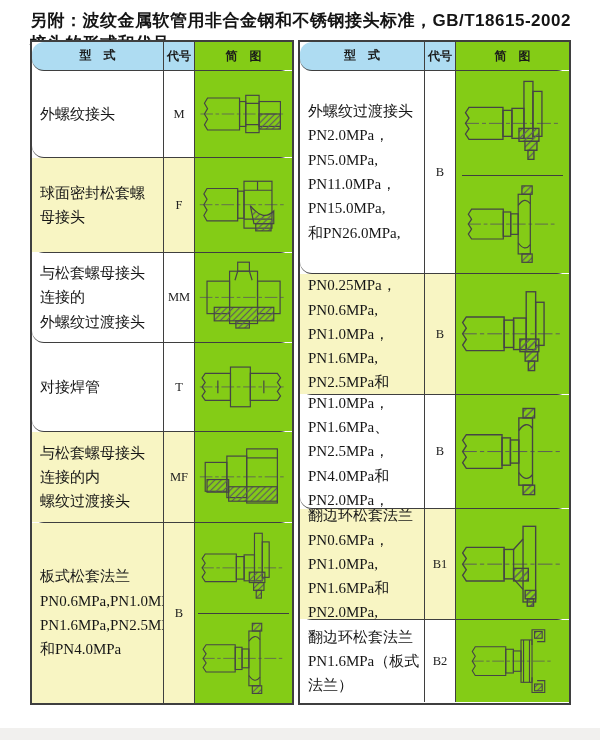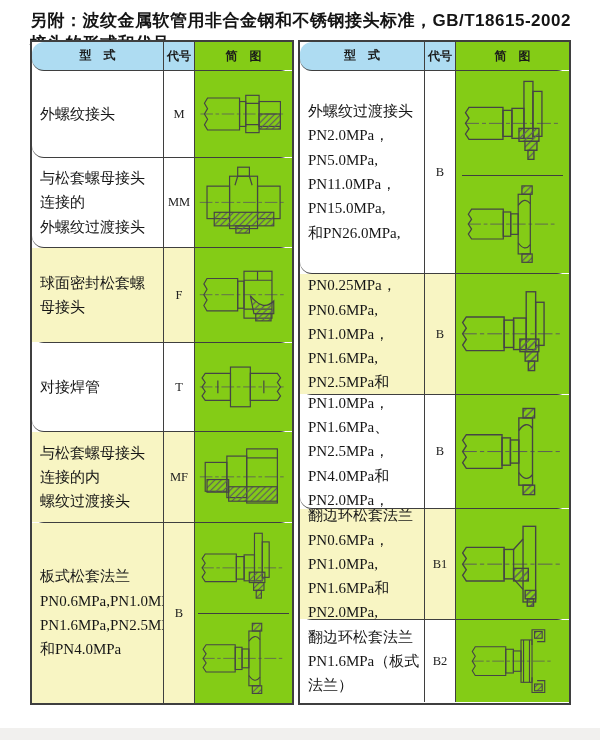--- a/index.html
+++ b/index.html
@@ -83,53 +83,53 @@
               <rect x="46" y="31" width="7" height="28"></rect>
               <rect x="53" y="24" width="15" height="42"></rect>
               <path d="M53 33 H68 M53 57 H68"></path>
               <rect x="68" y="31" width="24" height="28"></rect>
               <rect x="68" y="45" width="24" height="17" fill="url(#hatch)"></rect>
             </g>
           </svg>
         </div>
     </div>
 
+    <div class="row" style="height:94px">
+      <div class="cell type hl">球面密封松套螺母接头</div>
+      <div class="cell code hl">F</div>
+      <div class="cell dia">
+          <svg viewBox="0 0 100 90" preserveAspectRatio="xMidYMid meet">
+            <g fill="none" stroke="#454545" stroke-width="1.3">
+              <path stroke-width="0.9" stroke="#5a5a5a" stroke-dasharray="14 3 4 3" d="M2 45 H98"></path>
+              <path d="M44 27 H10 l-3.5 6 l3.5 6 l-3.5 6 l3.5 6 l-3.5 6 l3.5 6 H44 Z"></path>
+              <rect x="44" y="30" width="7" height="30"></rect>
+              <rect x="51" y="19" width="31" height="52"></rect>
+              <path d="M51 29 H82 M51 61 H82 M66 19 V29"></path>
+              <path d="M58 46 Q72 64 84 52 L84 66 L62 66 Z" fill="url(#hatch)"></path>
+              <rect x="64" y="66" width="17" height="8" fill="url(#hatch)"></rect>
+            </g>
+          </svg>
+        </div>
+    </div>
+
     <div class="row" style="height:89px">
       <div class="cell type">与松套螺母接头连接的
 外螺纹过渡接头</div>
       <div class="cell code">MM</div>
       <div class="cell dia">
           <svg viewBox="0 0 100 90" preserveAspectRatio="xMidYMid meet">
             <g fill="none" stroke="#454545" stroke-width="1.3">
               <path stroke-width="0.9" stroke="#5a5a5a" stroke-dasharray="14 3 4 3" d="M2 45 H98"></path>
               <rect x="10" y="27" width="25" height="36"></rect>
               <rect x="35" y="16" width="31" height="58"></rect>
               <rect x="44" y="6" width="13" height="10"></rect>
               <path d="M44 16 L41 26 M57 16 L60 26"></path>
               <rect x="66" y="27" width="25" height="36"></rect>
               <rect x="18" y="56" width="66" height="15" fill="url(#hatch)"></rect>
               <rect x="42" y="71" width="15" height="8" fill="url(#hatch)"></rect>
-            </g>
-          </svg>
-        </div>
-    </div>
-
-    <div class="row" style="height:94px">
-      <div class="cell type hl">球面密封松套螺母接头</div>
-      <div class="cell code hl">F</div>
-      <div class="cell dia">
-          <svg viewBox="0 0 100 90" preserveAspectRatio="xMidYMid meet">
-            <g fill="none" stroke="#454545" stroke-width="1.3">
-              <path stroke-width="0.9" stroke="#5a5a5a" stroke-dasharray="14 3 4 3" d="M2 45 H98"></path>
-              <path d="M44 27 H10 l-3.5 6 l3.5 6 l-3.5 6 l3.5 6 l-3.5 6 l3.5 6 H44 Z"></path>
-              <rect x="44" y="30" width="7" height="30"></rect>
-              <rect x="51" y="19" width="31" height="52"></rect>
-              <path d="M51 29 H82 M51 61 H82 M66 19 V29"></path>
-              <path d="M58 46 Q72 64 84 52 L84 66 L62 66 Z" fill="url(#hatch)"></path>
-              <rect x="64" y="66" width="17" height="8" fill="url(#hatch)"></rect>
             </g>
           </svg>
         </div>
     </div>
 
     <div class="row" style="height:88px">
       <div class="cell type">对接焊管</div>
       <div class="cell code">T</div>
       <div class="cell dia">
           <svg viewBox="0 0 100 90" preserveAspectRatio="xMidYMid meet">

